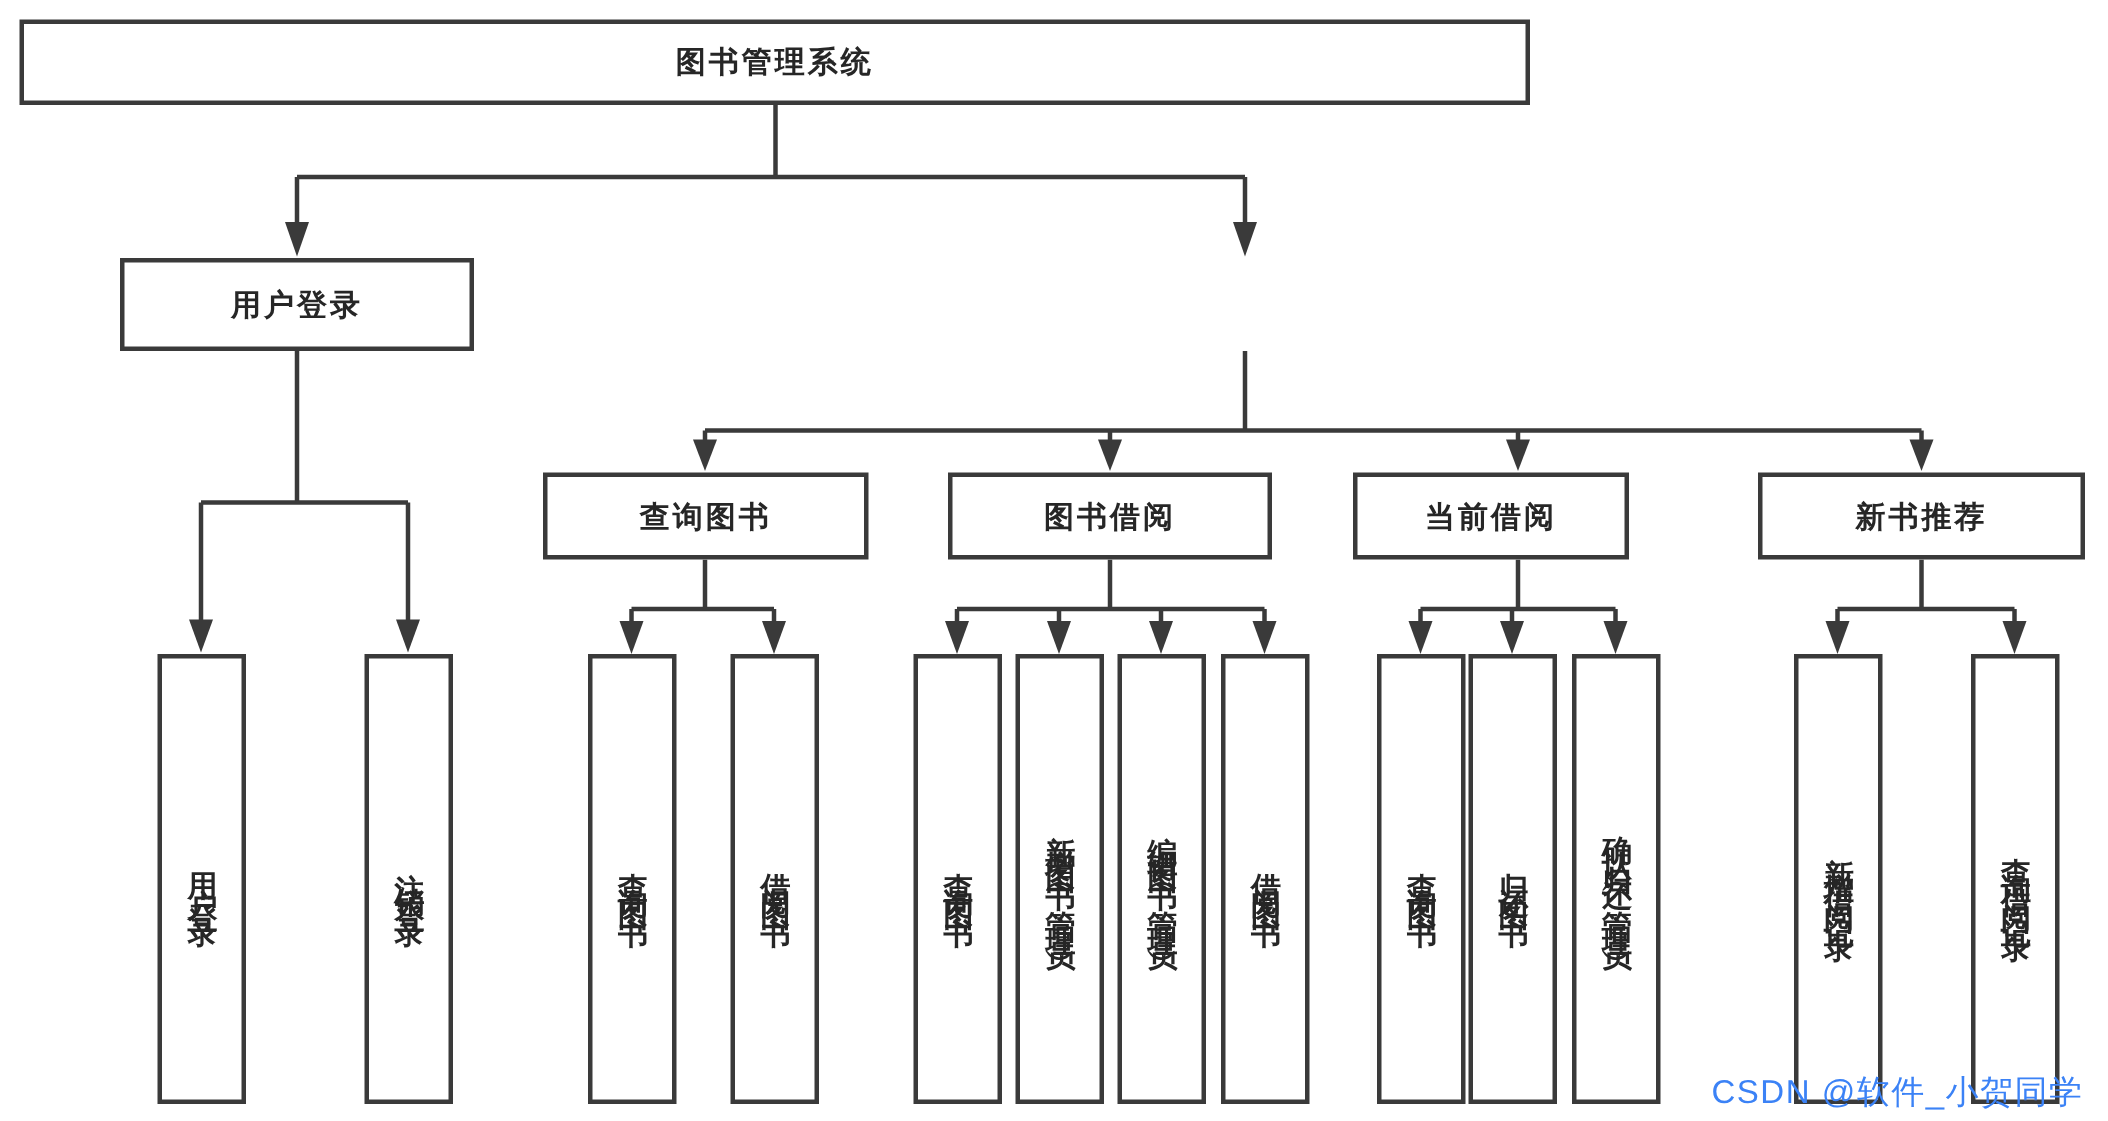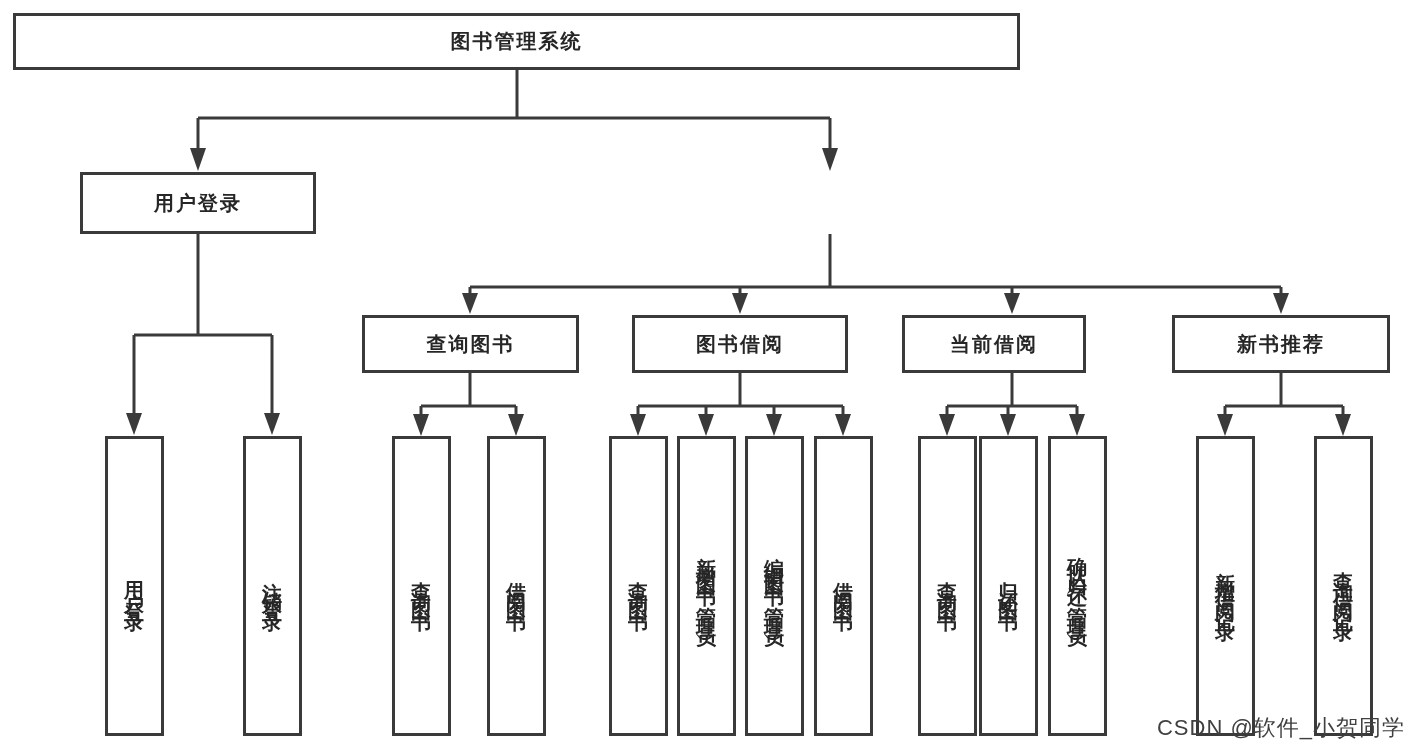--- a/index.html
+++ b/index.html
@@ -12,21 +12,21 @@
     position:absolute;box-sizing:border-box;background:#ffffff;
     border:3px solid #3a3a3a;display:flex;align-items:center;justify-content:center;font-weight:bold;
   }
   .hlabel{font-size:20px;letter-spacing:2px;white-space:nowrap;}
   .vnode{top:436px;height:300px;width:59px;}
   .vlabel{
     writing-mode:vertical-rl;text-orientation:mixed;
     font-size:20px;letter-spacing:10px;line-height:1;white-space:nowrap;
   }
   #watermark{
-    position:absolute;right:0;bottom:4px;font-size:22px;color:#404040;
+    position:absolute;right:16px;bottom:4px;font-size:22px;color:#3b82f6;
     letter-spacing:1px;white-space:nowrap;pointer-events:none;
   }
   
   #n-root{left:13px;top:13px;width:1007px;height:57px;}
   #n-l2-0{left:80px;top:172px;width:236px;height:62px;}
   #n-l2-1{left:712px;top:172px;width:236px;height:62px;}
   #n-l3-0{left:362px;top:315px;width:217px;height:58px;}
   #n-l3-1{left:632px;top:315px;width:216px;height:58px;}
   #n-l3-2{left:902px;top:315px;width:184px;height:58px;}
   #n-l3-3{left:1172px;top:315px;width:218px;height:58px;}

